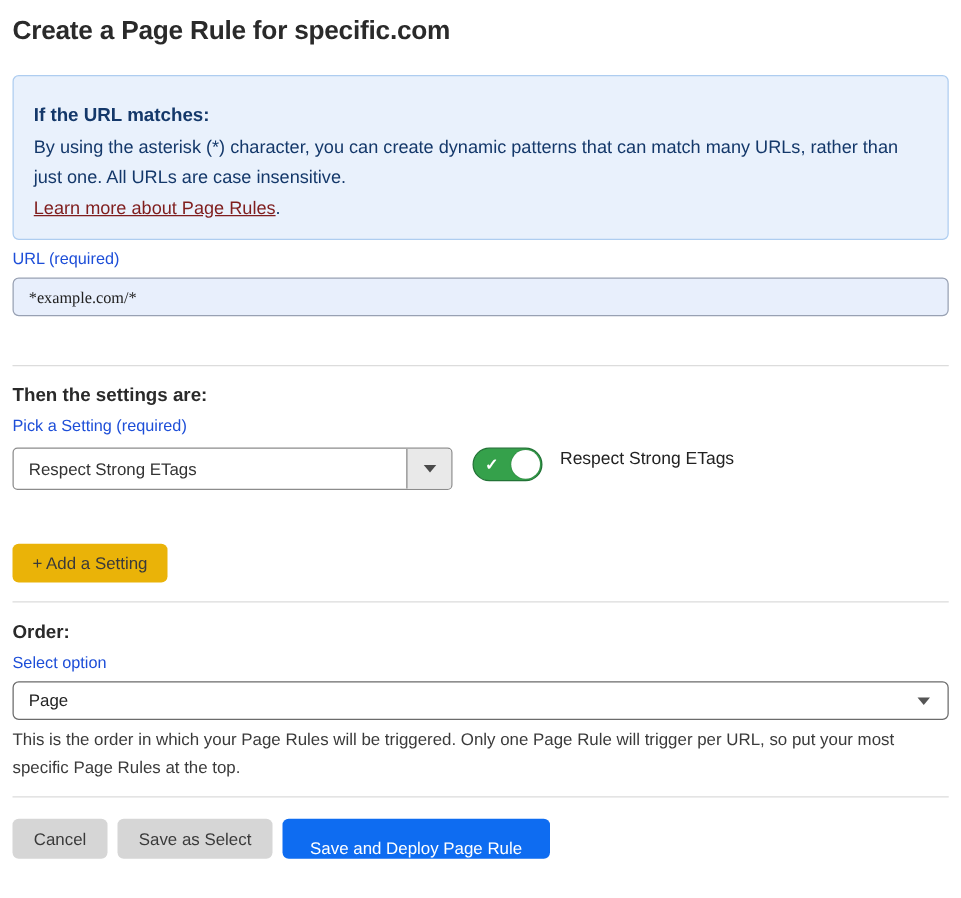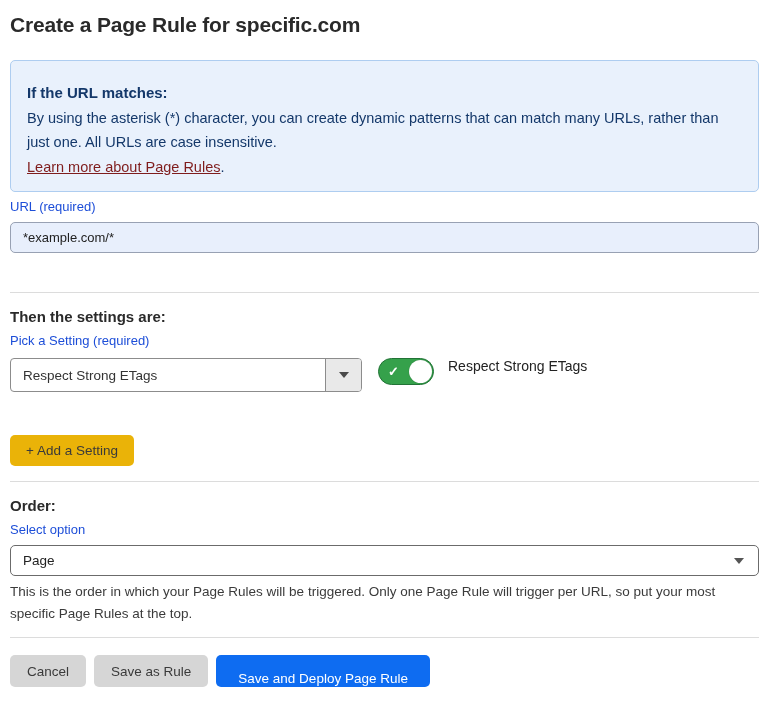--- a/index.html
+++ b/index.html
@@ -53,21 +53,21 @@
 
   .url-input {
     display: block;
     width: 100%;
     margin-top: 7px;
     height: 31px;
     background: #e8effc;
     border: 1px solid #98a1b3;
     border-radius: 5px;
     padding: 0 12px;
-    font-family: Liberation Sans, sans-serif;
+    font-family: Liberation Serif, serif;
     font-size: 13px;
     color: #222222;
   }
 
   .divider {
     border: none;
     border-top: 1px solid #dcdcdc;
     margin: 0;
   }
   .divider-1 { margin-top: 39px; }
@@ -277,17 +277,17 @@
     <span class="select-value">Page</span>
     <span class="caret-down"></span>
   </div>
 
   <div class="help-text">This is the order in which your Page Rules will be triggered. Only one Page Rule will trigger per URL, so put your most specific Page Rules at the top.</div>
 
   <hr class="divider divider-3">
 
   <div class="actions">
     <button class="btn btn-gray">Cancel</button>
-    <button class="btn btn-gray">Save as Rule</button>
+    <button class="btn btn-gray">Save as Select</button>
     <button class="btn btn-primary">Save and Deploy Page Rule</button>
   </div>
 
 </div>
 
 </body></html>

